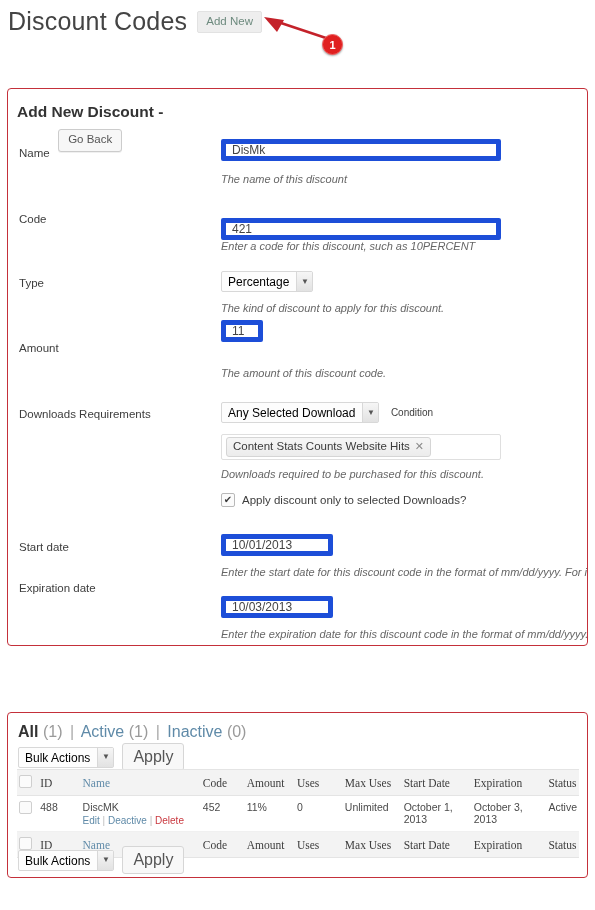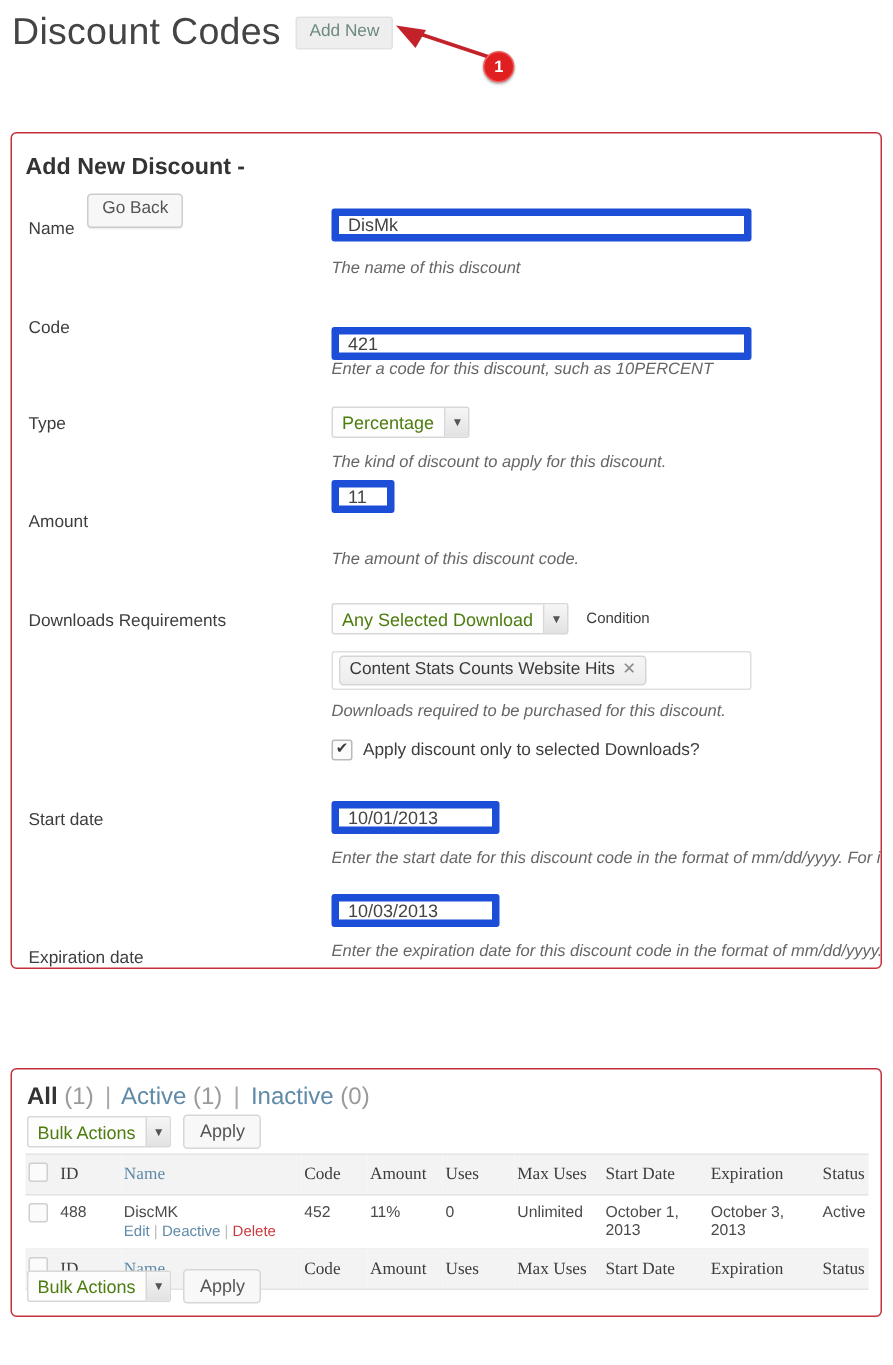--- a/index.html
+++ b/index.html
@@ -151,21 +151,21 @@
     border-radius: 2px;
     background: #fdfdfd;
     height: 21px;
     box-sizing: border-box;
     vertical-align: middle;
     cursor: pointer;
   }
   .sel .sel-text {
     padding: 2px 7px 0 6px;
     font-size: 12px;
-    color: #4d7c0f;
+    color: #000000;
     line-height: 17px;
     white-space: nowrap;
   }
   .sel .sel-arrow {
     width: 15px;
     border-left: 1px solid #d8d8d8;
     background: linear-gradient(#f6f6f6, #e2e2e2);
     display: flex;
     align-items: center;
     justify-content: center;
@@ -242,21 +242,21 @@
   .subsub .sep { color: #a9a9a9; margin: 0 3px; }
   .subsub .cur { color: #333333; font-weight: bold; }
   .subsub .cnt { color: #9a9a9a; }
   .subsub a { color: #5f8aa8; text-decoration: none; cursor: pointer; }
 
   .bulkbar { position: absolute; left: 10px; display: flex; align-items: center; gap: 8px; }
   .apply-btn {
     background: #f8f8f8;
     border: 1px solid #d6d6d6;
     border-radius: 3px;
-    font-size: 12px;
+    font-size: 16px;
     color: #555555;
     padding: 3px 10px 4px 10px;
     line-height: 1.2;
     cursor: pointer;
   }
 
   table.wp-list {
     position: absolute;
     left: 9px;
     width: 562px;
@@ -391,21 +391,21 @@
 
   <div class="field-row">
     <span class="field-label" style="top:452px;">Start date</span>
     <div class="field-ctrl" style="top:445px;">
       <input class="txt-input w-date" type="text" value="10/01/2013" style="">
     </div>
     <span class="help" style="top:477px;">Enter the start date for this discount code in the format of mm/dd/yyyy. For i</span>
   </div>
 
   <div class="field-row">
-    <span class="field-label" style="top:544px;">Expiration date</span>
+    <span class="field-label" style="top:493px;">Expiration date</span>
     <div class="field-ctrl" style="top:507px;">
       <input class="txt-input w-date" type="text" value="10/03/2013" style="">
     </div>
     <span class="help" style="top:539px;">Enter the expiration date for this discount code in the format of mm/dd/yyyy.</span>
   </div>
 
 </div>
 
 <div class="panel" id="list-panel">
 

